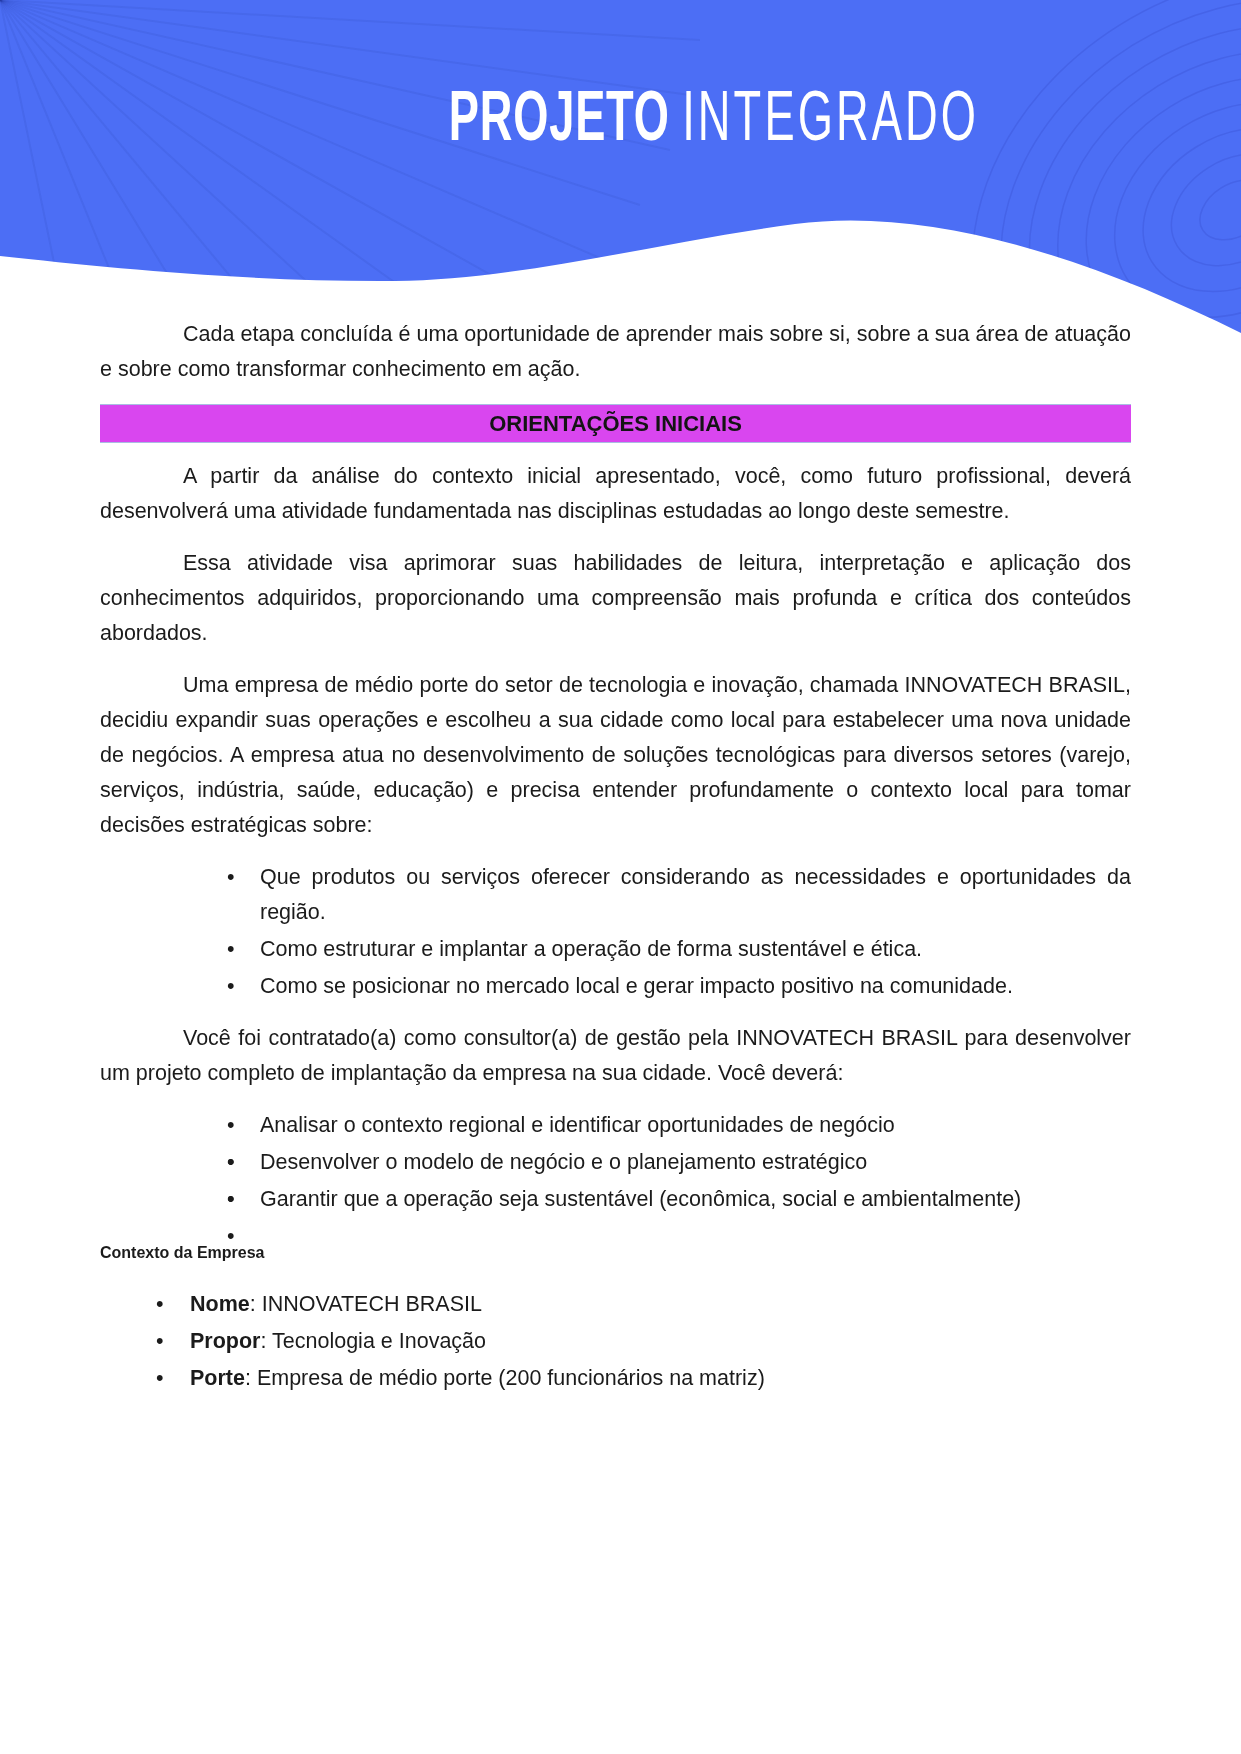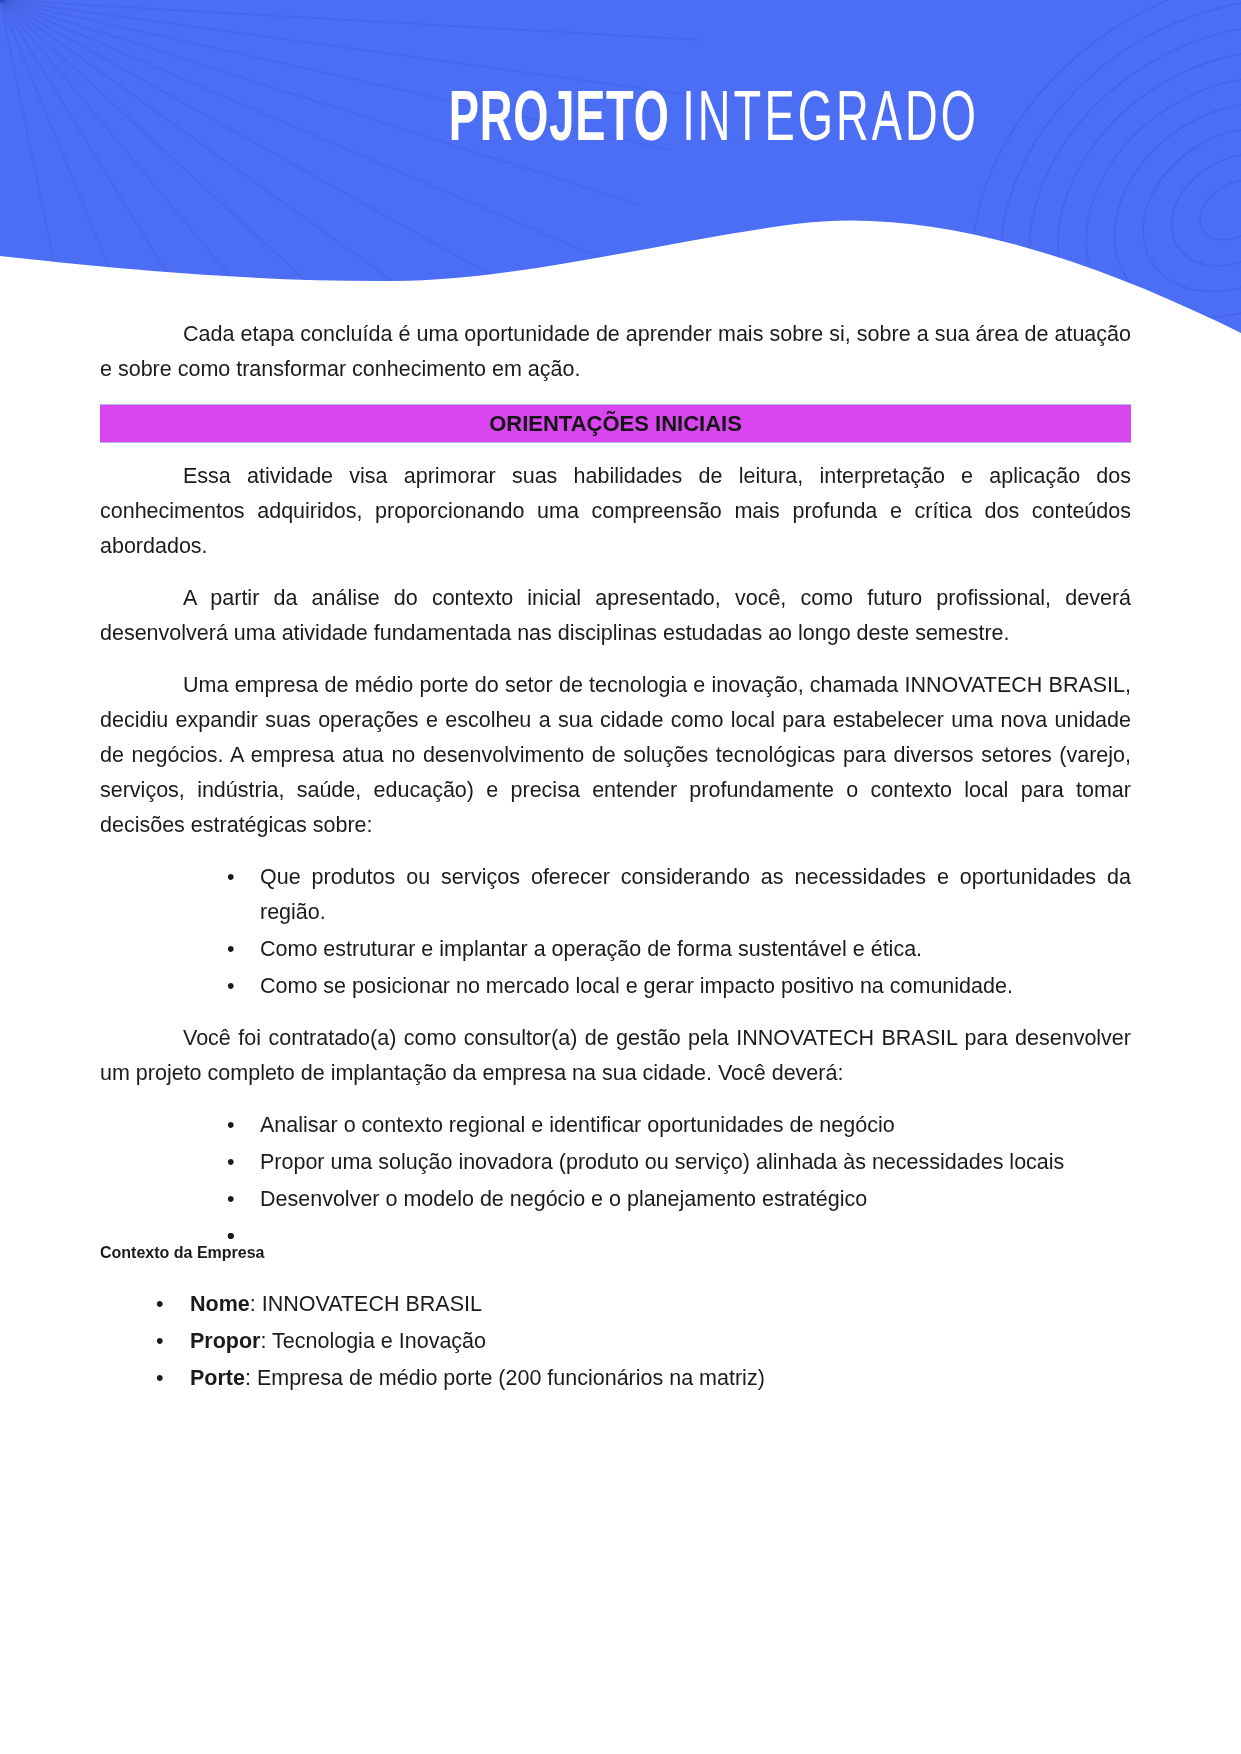--- a/index.html
+++ b/index.html
@@ -95,22 +95,22 @@
 </div>
 
 <div class="content">
 
   <p class="bodytxt">Cada etapa concluída é uma oportunidade de aprender mais sobre si, sobre a sua área de atuação e sobre como transformar conhecimento em ação.</p>
 
   <div class="section-bar">
     <span>ORIENTAÇÕES INICIAIS</span>
   </div>
 
+  <p class="bodytxt">A partir da análise do contexto inicial apresentado, você, como futuro profissional, deverá desenvolverá uma atividade fundamentada nas disciplinas estudadas ao longo deste semestre.</p>
   <p class="bodytxt">Essa atividade visa aprimorar suas habilidades de leitura, interpretação e aplicação dos conhecimentos adquiridos, proporcionando uma compreensão mais profunda e crítica dos conteúdos abordados.</p>
-  <p class="bodytxt">A partir da análise do contexto inicial apresentado, você, como futuro profissional, deverá desenvolverá uma atividade fundamentada nas disciplinas estudadas ao longo deste semestre.</p>
 
 
   <p class="bodytxt">Uma empresa de médio porte do setor de tecnologia e inovação, chamada INNOVATECH BRASIL, decidiu expandir suas operações e escolheu a sua cidade como local para estabelecer uma nova unidade de negócios. A empresa atua no desenvolvimento de soluções tecnológicas para diversos setores (varejo, serviços, indústria, saúde, educação) e precisa entender profundamente o contexto local para tomar decisões estratégicas sobre:</p>
 
   <ul class="doclist">
     <li>
       <span class="blt">•</span>
       <span>Que produtos ou serviços oferecer considerando as necessidades e oportunidades da região.</span>
     </li>
     <li>
@@ -125,31 +125,31 @@
 
   <p class="bodytxt">Você foi contratado(a) como consultor(a) de gestão pela INNOVATECH BRASIL para desenvolver um projeto completo de implantação da empresa na sua cidade. Você deverá:</p>
 
   <ul class="doclist">
     <li>
       <span class="blt">•</span>
       <span>Analisar o contexto regional e identificar oportunidades de negócio</span>
     </li>
     <li>
       <span class="blt">•</span>
-      <span>Propor uma solução inovadora (produto ou serviço) alinhada às necessidades locais</span>
     </li>
     <li>
       <span class="blt">•</span>
       <span>Desenvolver o modelo de negócio e o planejamento estratégico</span>
     </li>
     <li>
       <span class="blt">•</span>
     </li>
     <li>
       <span class="blt">•</span>
+      <span>Garantir que a operação seja sustentável (econômica, social e ambientalmente)</span>
     </li>
     <li>
       <span class="blt">•</span>
     </li>
   </ul>
 
   <p class="left-heading">Contexto da Empresa</p>
 
   <ul class="doclist companylist">
     <li>

